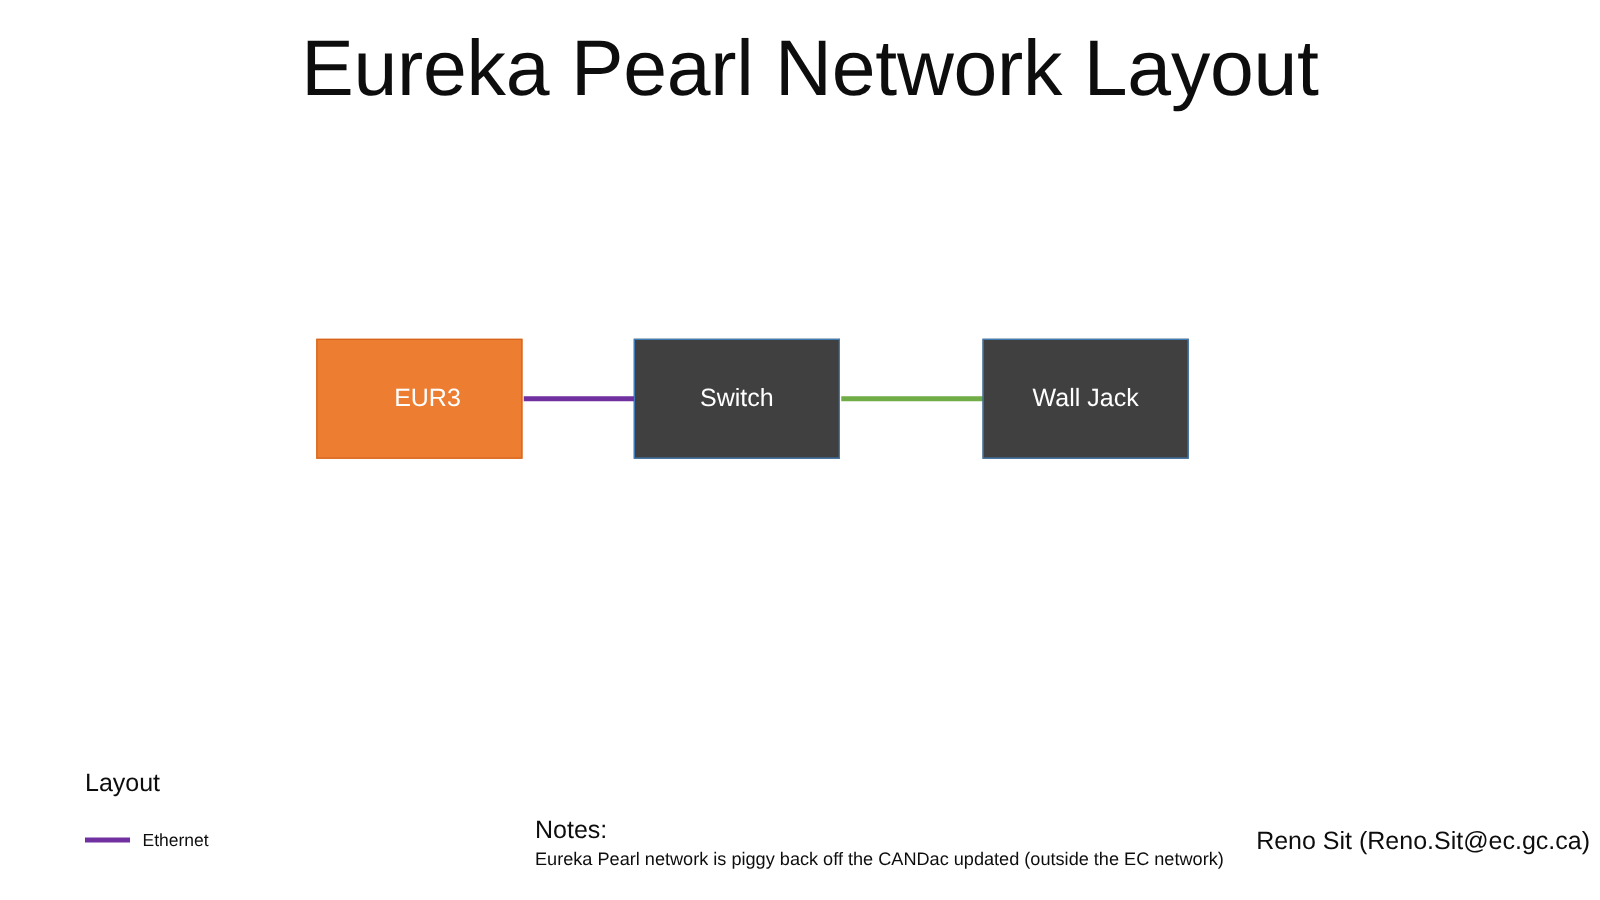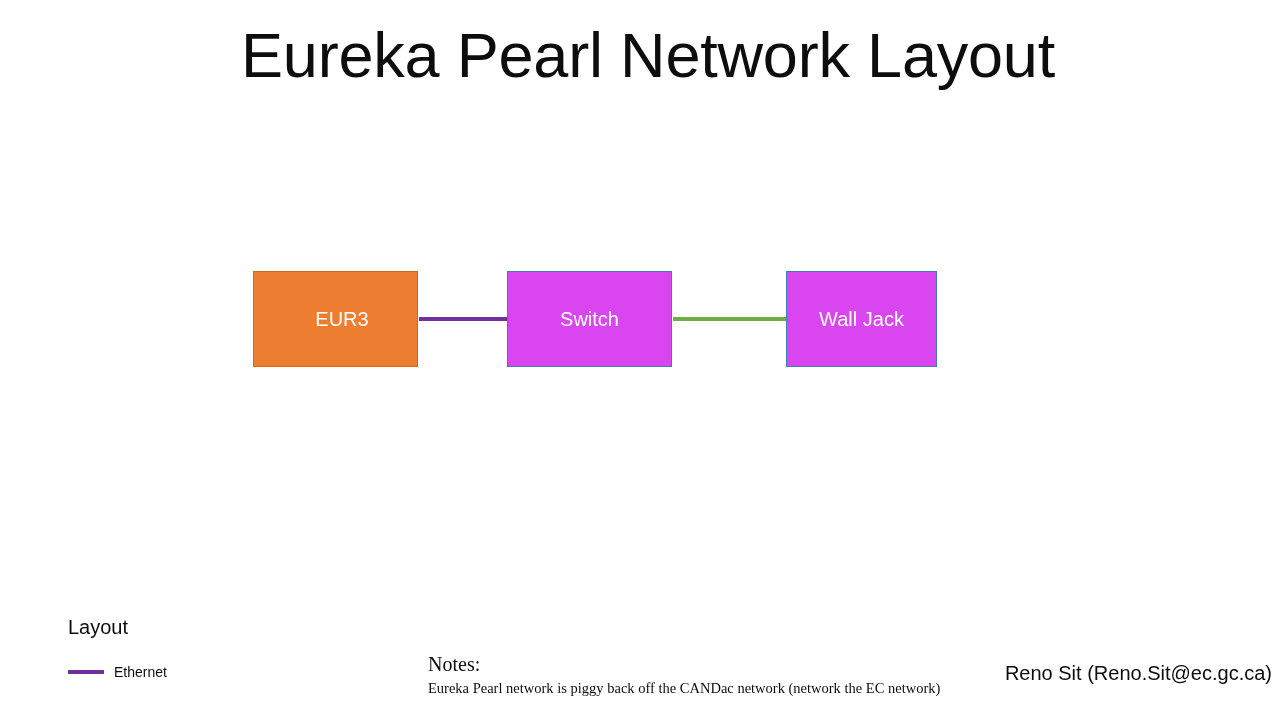--- a/index.html
+++ b/index.html
@@ -53,27 +53,27 @@
     line-height: 1.2;
     text-align: center;
     white-space: nowrap;
   }
   .node.orange {
     background: #ED7D31;
     border: 1px solid #D5651C;
     padding-left: 13px;
   }
   .node.blue {
-    background: #d946ef;
+    background: #404040;
     border: 1px solid #3E7CB8;
   }
 
   #node-eur3   { left: 253px; top: 271px; width: 165px; height: 96px; }
   #node-switch { left: 507px; top: 271px; width: 165px; height: 96px; }
-  #node-walljack { left: 786px; top: 271px; width: 151px; height: 96px; }
+  #node-walljack { left: 786px; top: 271px; width: 165px; height: 96px; }
 
   
   .link {
     position: absolute;
     height: 4px;
     border-radius: 0;
   }
   #link-eur3-switch  { left: 419px; top: 317px; width: 89px;  background: #7030A0; }
   #link-switch-wall  { left: 673px; top: 317px; width: 114px; background: #70AD47; }
 
@@ -110,21 +110,20 @@
     line-height: 1.2;
     white-space: nowrap;
   }
 
   
   #notes {
     position: absolute;
     left: 428px;
     top: 653px;
     width: 600px;
-    font-family: Liberation Serif, serif;
   }
   #notes-heading {
     font-size: 20px;
     line-height: 1.15;
     color: #0d0d0d;
     margin: 0;
     white-space: nowrap;
   }
   #notes-body {
     font-size: 14.5px;
@@ -177,18 +176,18 @@
   <div id="legend-title">Layout</div>
 
   <div class="legend-row">
     <span class="legend-swatch ethernet"></span>
     <span class="legend-label">Ethernet</span>
   </div>
 </div>
 
 <div id="notes">
   <div id="notes-heading">Notes:</div>
-  <div id="notes-body">Eureka Pearl network  is piggy back off the  CANDac network  (network the EC network)</div>
+  <div id="notes-body">Eureka Pearl network  is piggy back off the  CANDac updated  (outside the EC network)</div>
 </div>
 
 <div id="footer">
   <div>Reno Sit (Reno.Sit@ec.gc.ca)</div>
 </div>
 
 </body></html>

